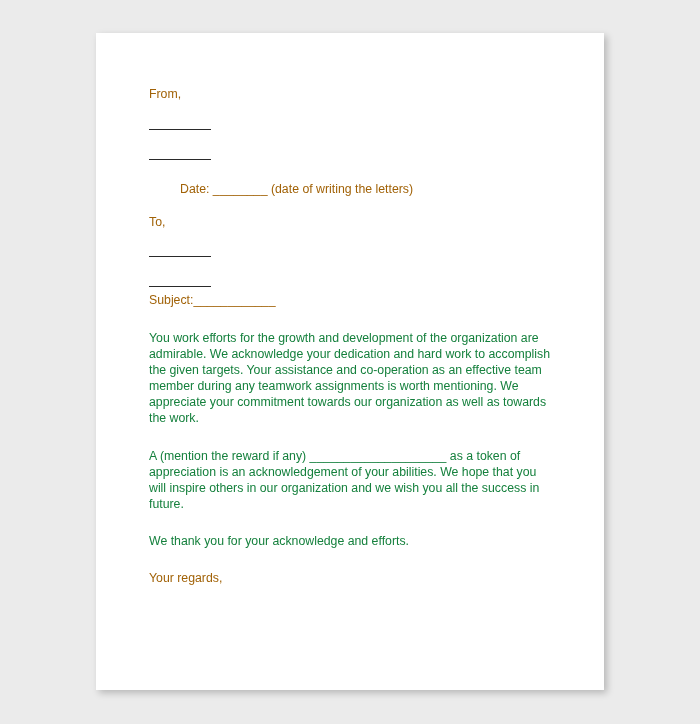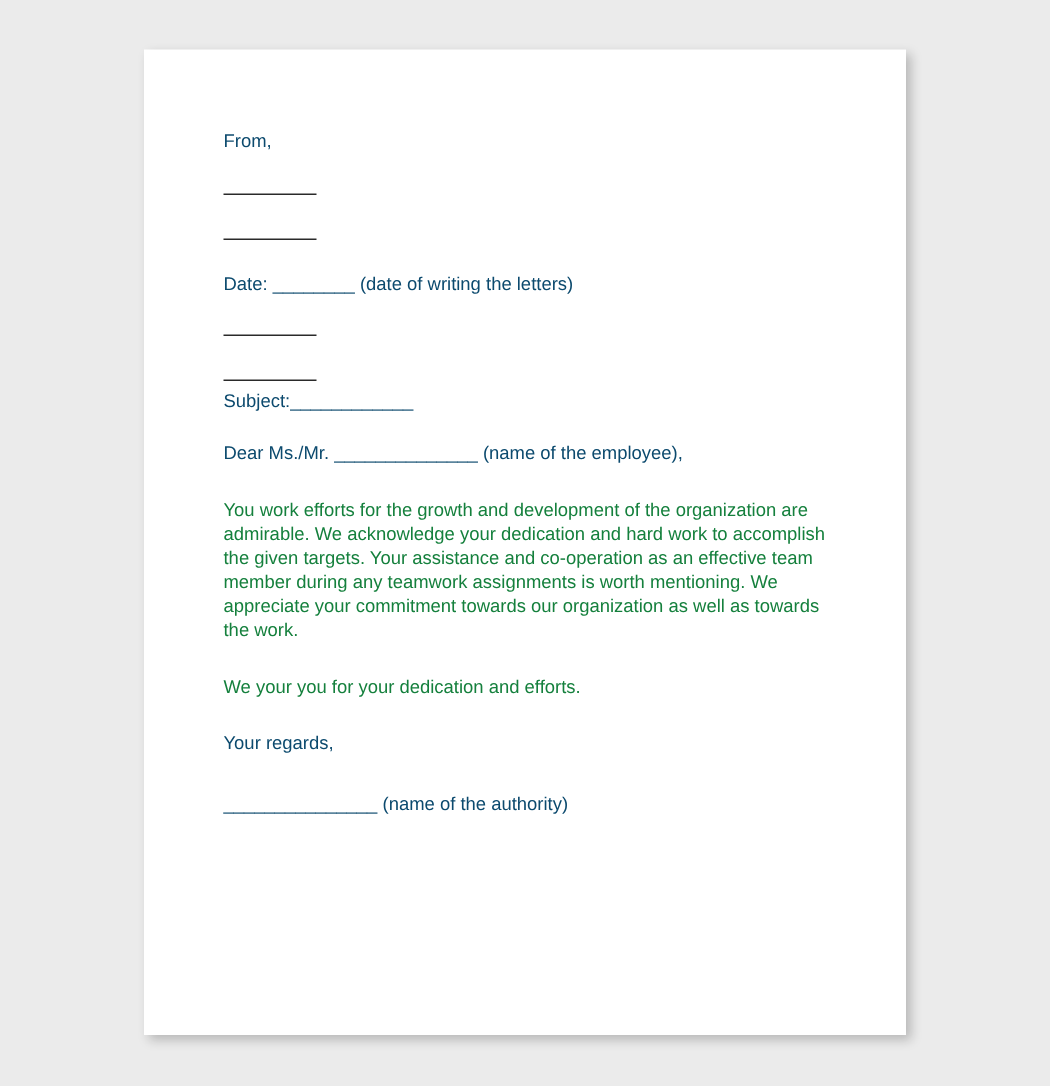--- a/index.html
+++ b/index.html
@@ -35,37 +35,37 @@
   .letter-body {
     position: absolute;
     left: 53px;
     top: 53px;
     width: 404px;
   }
 
   .line-row {
     font-size: 12.3px;
     line-height: 16px;
-    color: #0c4a6e;
+    color: #a16207;
     white-space: pre-wrap;
   }
 
   .blank-rule {
     display: block;
     width: 62px;
     height: 0;
     border-bottom: 1.4px solid #2a2a2a;
     margin: 0;
   }
 
   
   .blk-from        { margin-top: 0px; }
   .blk-rule-1      { margin-top: 27px; }
   .blk-rule-2      { margin-top: 29px; }
-  .blk-date        { margin-top: 21px; }
+  .blk-date        { margin-top: 21px; margin-left: 31px; }
   .blk-to          { margin-top: 17px; }
   .blk-rule-3      { margin-top: 26px; }
   .blk-rule-4      { margin-top: 29px; }
   .blk-subject     { margin-top: 5px; }
   .blk-salutation  { margin-top: 19px; }
   .blk-para-1      { margin-top: 22px; }
   .blk-para-2      { margin-top: 21px; }
   .blk-thanks      { margin-top: 21px; }
   .blk-regards     { margin-top: 21px; }
   .blk-signature   { margin-top: 25px; }
@@ -94,38 +94,38 @@
       <div class="blk-rule-1">
         <span class="blank-rule"></span>
       </div>
 
       <div class="blk-rule-2">
         <span class="blank-rule"></span>
       </div>
 
       <div class="line-row blk-date">Date: ________ (date of writing the letters)</div>
 
+      <div class="line-row blk-to">To,</div>
 
       <div class="blk-rule-3">
         <span class="blank-rule"></span>
       </div>
 
       <div class="blk-rule-4">
         <span class="blank-rule"></span>
       </div>
 
       <div class="line-row blk-subject fill-underscores">Subject:____________</div>
 
-      <div class="line-row blk-salutation fill-underscores">Dear Ms./Mr. ______________ (name of the employee),</div>
 
       <div class="para blk-para-1">You work efforts for the growth and development of the organization are admirable. We acknowledge your dedication and hard work to accomplish the given targets. Your assistance and co-operation as an effective team member during any teamwork assignments is worth mentioning. We appreciate your commitment towards our organization as well as towards the work.</div>
 
+      <div class="para blk-para-2 fill-underscores">A (mention the reward if any) ____________________ as a token of appreciation is an acknowledgement of your abilities. We hope that you will inspire others in our organization and we wish you all the success in future.</div>
 
-      <div class="para blk-thanks">We your you for your dedication and efforts.</div>
+      <div class="para blk-thanks">We thank you for your acknowledge and efforts.</div>
 
       <div class="line-row blk-regards">Your regards,</div>
 
-      <div class="line-row blk-signature fill-underscores">_______________ (name of the authority)</div>
 
     </div>
   </div>
 
 </div>
 
 </body></html>

